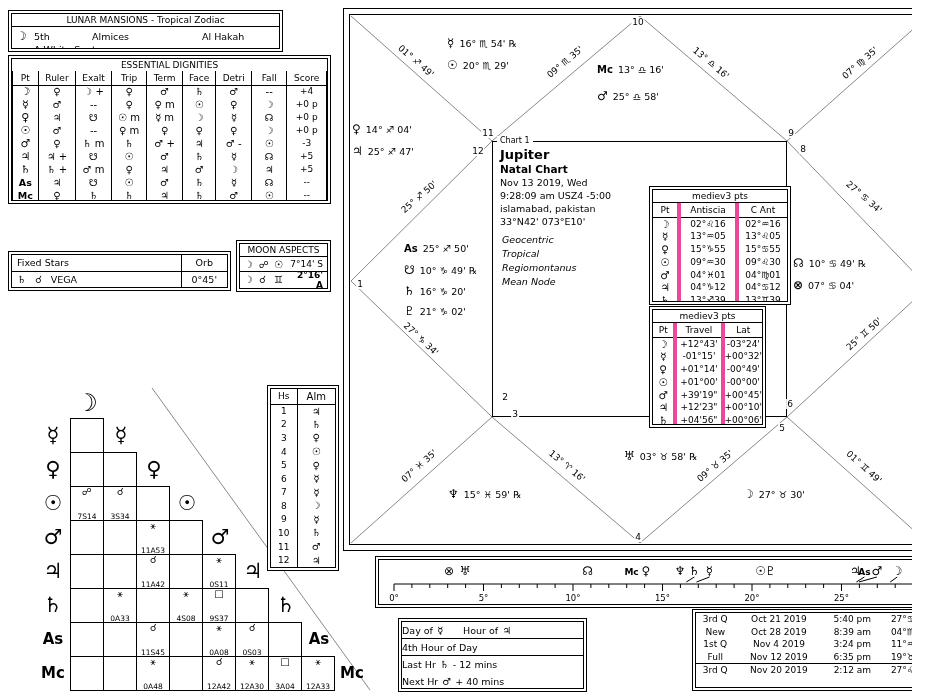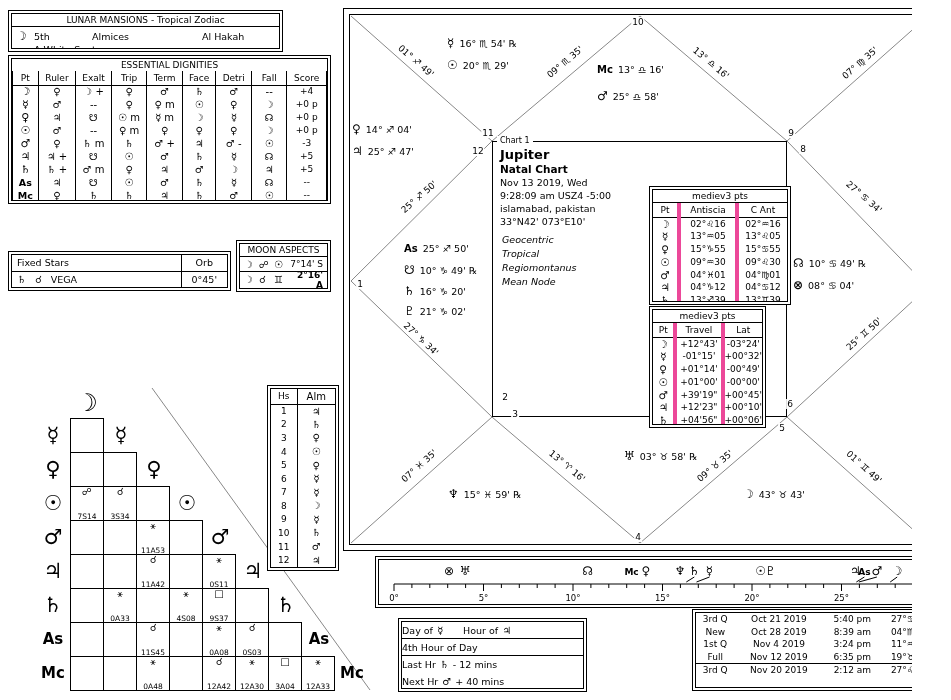--- a/index.html
+++ b/index.html
@@ -529,29 +529,29 @@
       <div class="cpl" style="left: 448px; top: 487px;">
         <span class="cpl-g">♆</span>
         <span class="cpl-t">15° ♓ 59' ℞</span>
       </div>
       <div class="cpl" style="left: 624px; top: 449px;">
         <span class="cpl-g">♅</span>
         <span class="cpl-t">03° ♉ 58' ℞</span>
       </div>
       <div class="cpl" style="left: 743px; top: 487px;">
         <span class="cpl-g">☽</span>
-        <span class="cpl-t">43° ♉ 43'</span>
+        <span class="cpl-t">27° ♉ 30'</span>
       </div>
       <div class="cpl" style="left: 793px; top: 256px;">
         <span class="cpl-g">☊</span>
         <span class="cpl-t">10° ♋ 49' ℞</span>
       </div>
       <div class="cpl" style="left: 793px; top: 278px;">
         <span class="cpl-g">⊗</span>
-        <span class="cpl-t">08° ♋ 04'</span>
+        <span class="cpl-t">07° ♋ 04'</span>
       </div>
     </div>
 
   <div class="dbl" style="left:649px;top:186px;width:142px;height:119px">
     <div class="dbl-in">
       <div class="ttl">mediev3 pts</div>
       <table class="med-table">
         <thead>
           <tr>
             <th style="width:26px">Pt</th>

